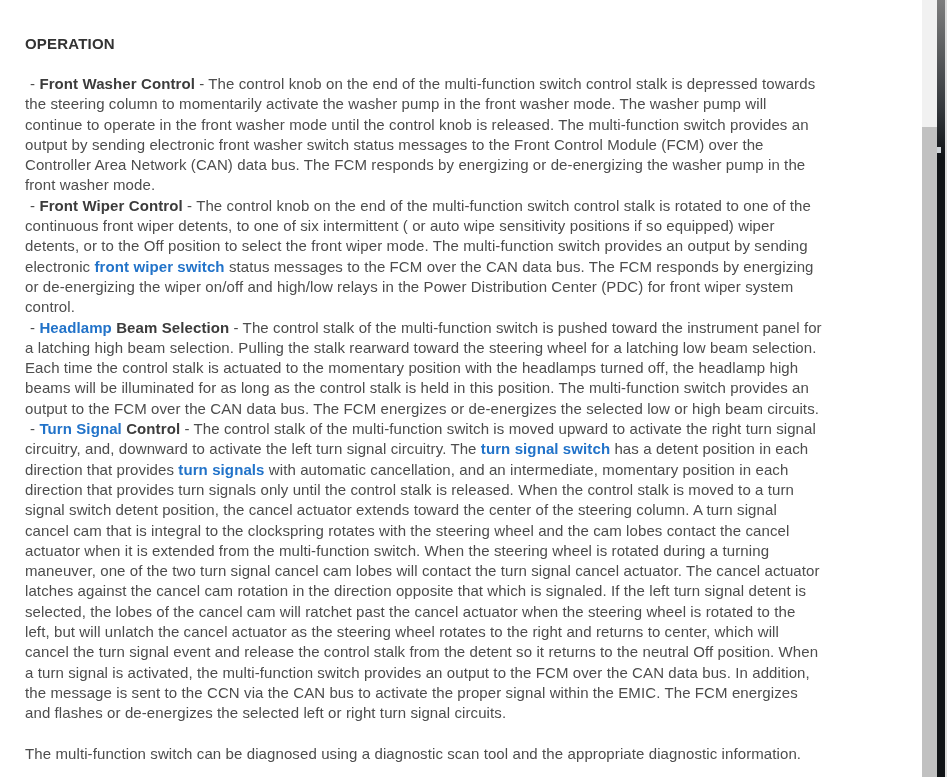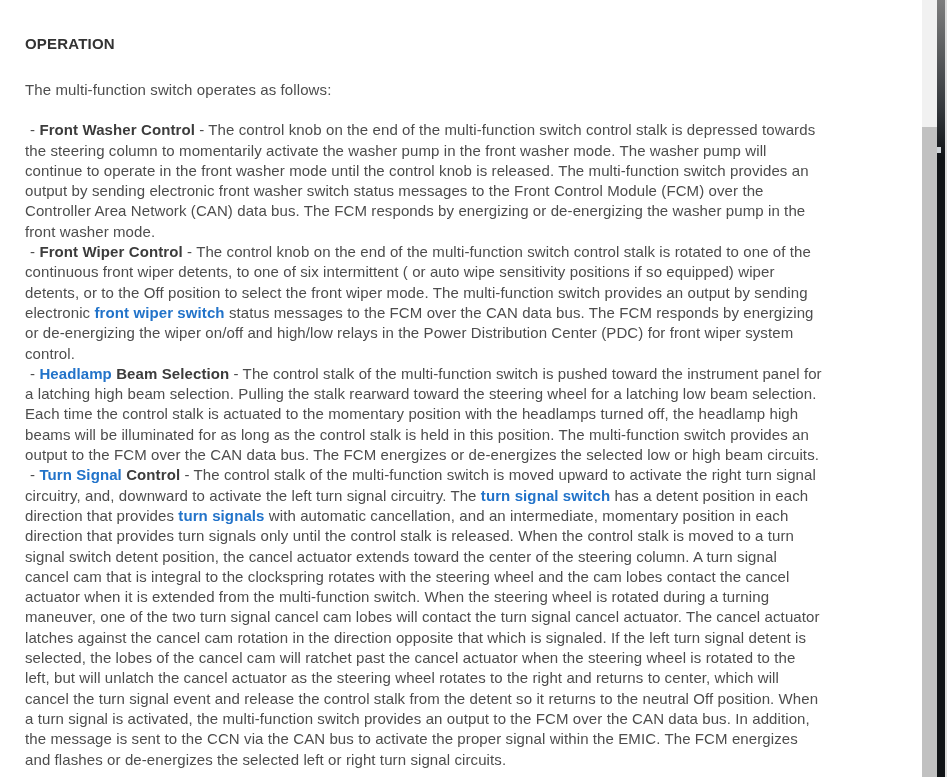--- a/index.html
+++ b/index.html
@@ -52,27 +52,27 @@
   .edge-highlight {
     position: absolute; left: 945px; top: 0;
     width: 2px; height: 777px; background: #dcdcdc;
   }
 </style>
 </head>
 <body>
 
 <div class="page">
   <h1 class="title">OPERATION</h1>
-  <p class="intro">The multi-function switch operates as follows:</p>
   <div class="bullets">
       <p><span>- </span><span class="b">Front Washer Control</span><span> - The control knob on the end of the multi-function switch control stalk is depressed towards the steering column to momentarily activate the washer pump in the front washer mode. The washer pump will continue to operate in the front washer mode until the control knob is released. The multi-function switch provides an output by sending electronic front washer switch status messages to the Front Control Module (FCM) over the Controller Area Network (CAN) data bus. The FCM responds by energizing or de-energizing the washer pump in the front washer mode.</span></p>
       <p><span>- </span><span class="b">Front Wiper Control</span><span> - The control knob on the end of the multi-function switch control stalk is rotated to one of the continuous front wiper detents, to one of six intermittent ( or auto wipe sensitivity positions if so equipped) wiper detents, or to the Off position to select the front wiper mode. The multi-function switch provides an output by sending electronic </span><a href="#" class="lnk">front wiper switch</a><span> status messages to the FCM over the CAN data bus. The FCM responds by energizing or de-energizing the wiper on/off and high/low relays in the Power Distribution Center (PDC) for front wiper system control.</span></p>
       <p><span>- </span><a href="#" class="lnk b">Headlamp</a><span> </span><span class="b">Beam Selection</span><span> - The control stalk of the multi-function switch is pushed toward the instrument panel for a latching high beam selection. Pulling the stalk rearward toward the steering wheel for a latching low beam selection. Each time the control stalk is actuated to the momentary position with the headlamps turned off, the headlamp high beams will be illuminated for as long as the control stalk is held in this position. The multi-function switch provides an output to the FCM over the CAN data bus. The FCM energizes or de-energizes the selected low or high beam circuits.</span></p>
       <p><span>- </span><a href="#" class="lnk b">Turn Signal</a><span> </span><span class="b">Control</span><span> - The control stalk of the multi-function switch is moved upward to activate the right turn signal circuitry, and, downward to activate the left turn signal circuitry. The </span><a href="#" class="lnk">turn signal switch</a><span> has a detent position in each direction that provides </span><a href="#" class="lnk">turn signals</a><span> with automatic cancellation, and an intermediate, momentary position in each direction that provides turn signals only until the control stalk is released. When the control stalk is moved to a turn signal switch detent position, the cancel actuator extends toward the center of the steering column. A turn signal cancel cam that is integral to the clockspring rotates with the steering wheel and the cam lobes contact the cancel actuator when it is extended from the multi-function switch. When the steering wheel is rotated during a turning maneuver, one of the two turn signal cancel cam lobes will contact the turn signal cancel actuator. The cancel actuator latches against the cancel cam rotation in the direction opposite that which is signaled. If the left turn signal detent is selected, the lobes of the cancel cam will ratchet past the cancel actuator when the steering wheel is rotated to the left, but will unlatch the cancel actuator as the steering wheel rotates to the right and returns to center, which will cancel the turn signal event and release the control stalk from the detent so it returns to the neutral Off position. When a turn signal is activated, the multi-function switch provides an output to the FCM over the CAN data bus. In addition, the message is sent to the CCN via the CAN bus to activate the proper signal within the EMIC. The FCM energizes and flashes or de-energizes the selected left or right turn signal circuits.</span></p>
     </div>
+  <p class="para"><span>The multi-function switch can be diagnosed using a diagnostic scan tool and the appropriate diagnostic information.</span></p>
   <p class="para"><span>The multi-function switch cannot be adjusted or repaired. If any function of the switch is faulty, or if the switch is damaged, the entire switch must be replaced as a unit </span><a href="#" class="lnk">See: Steering Mounted Controls Communication Module &gt; Removal and Replacement &gt; Disassembly</a></p>
 </div>
 
 <div class="scrollbar">
   <div class="scrollbar-thumb"></div>
 </div>
 <div class="edge-strip"></div>
 <div class="edge-blip"></div>
 <div class="edge-highlight"></div>
 

